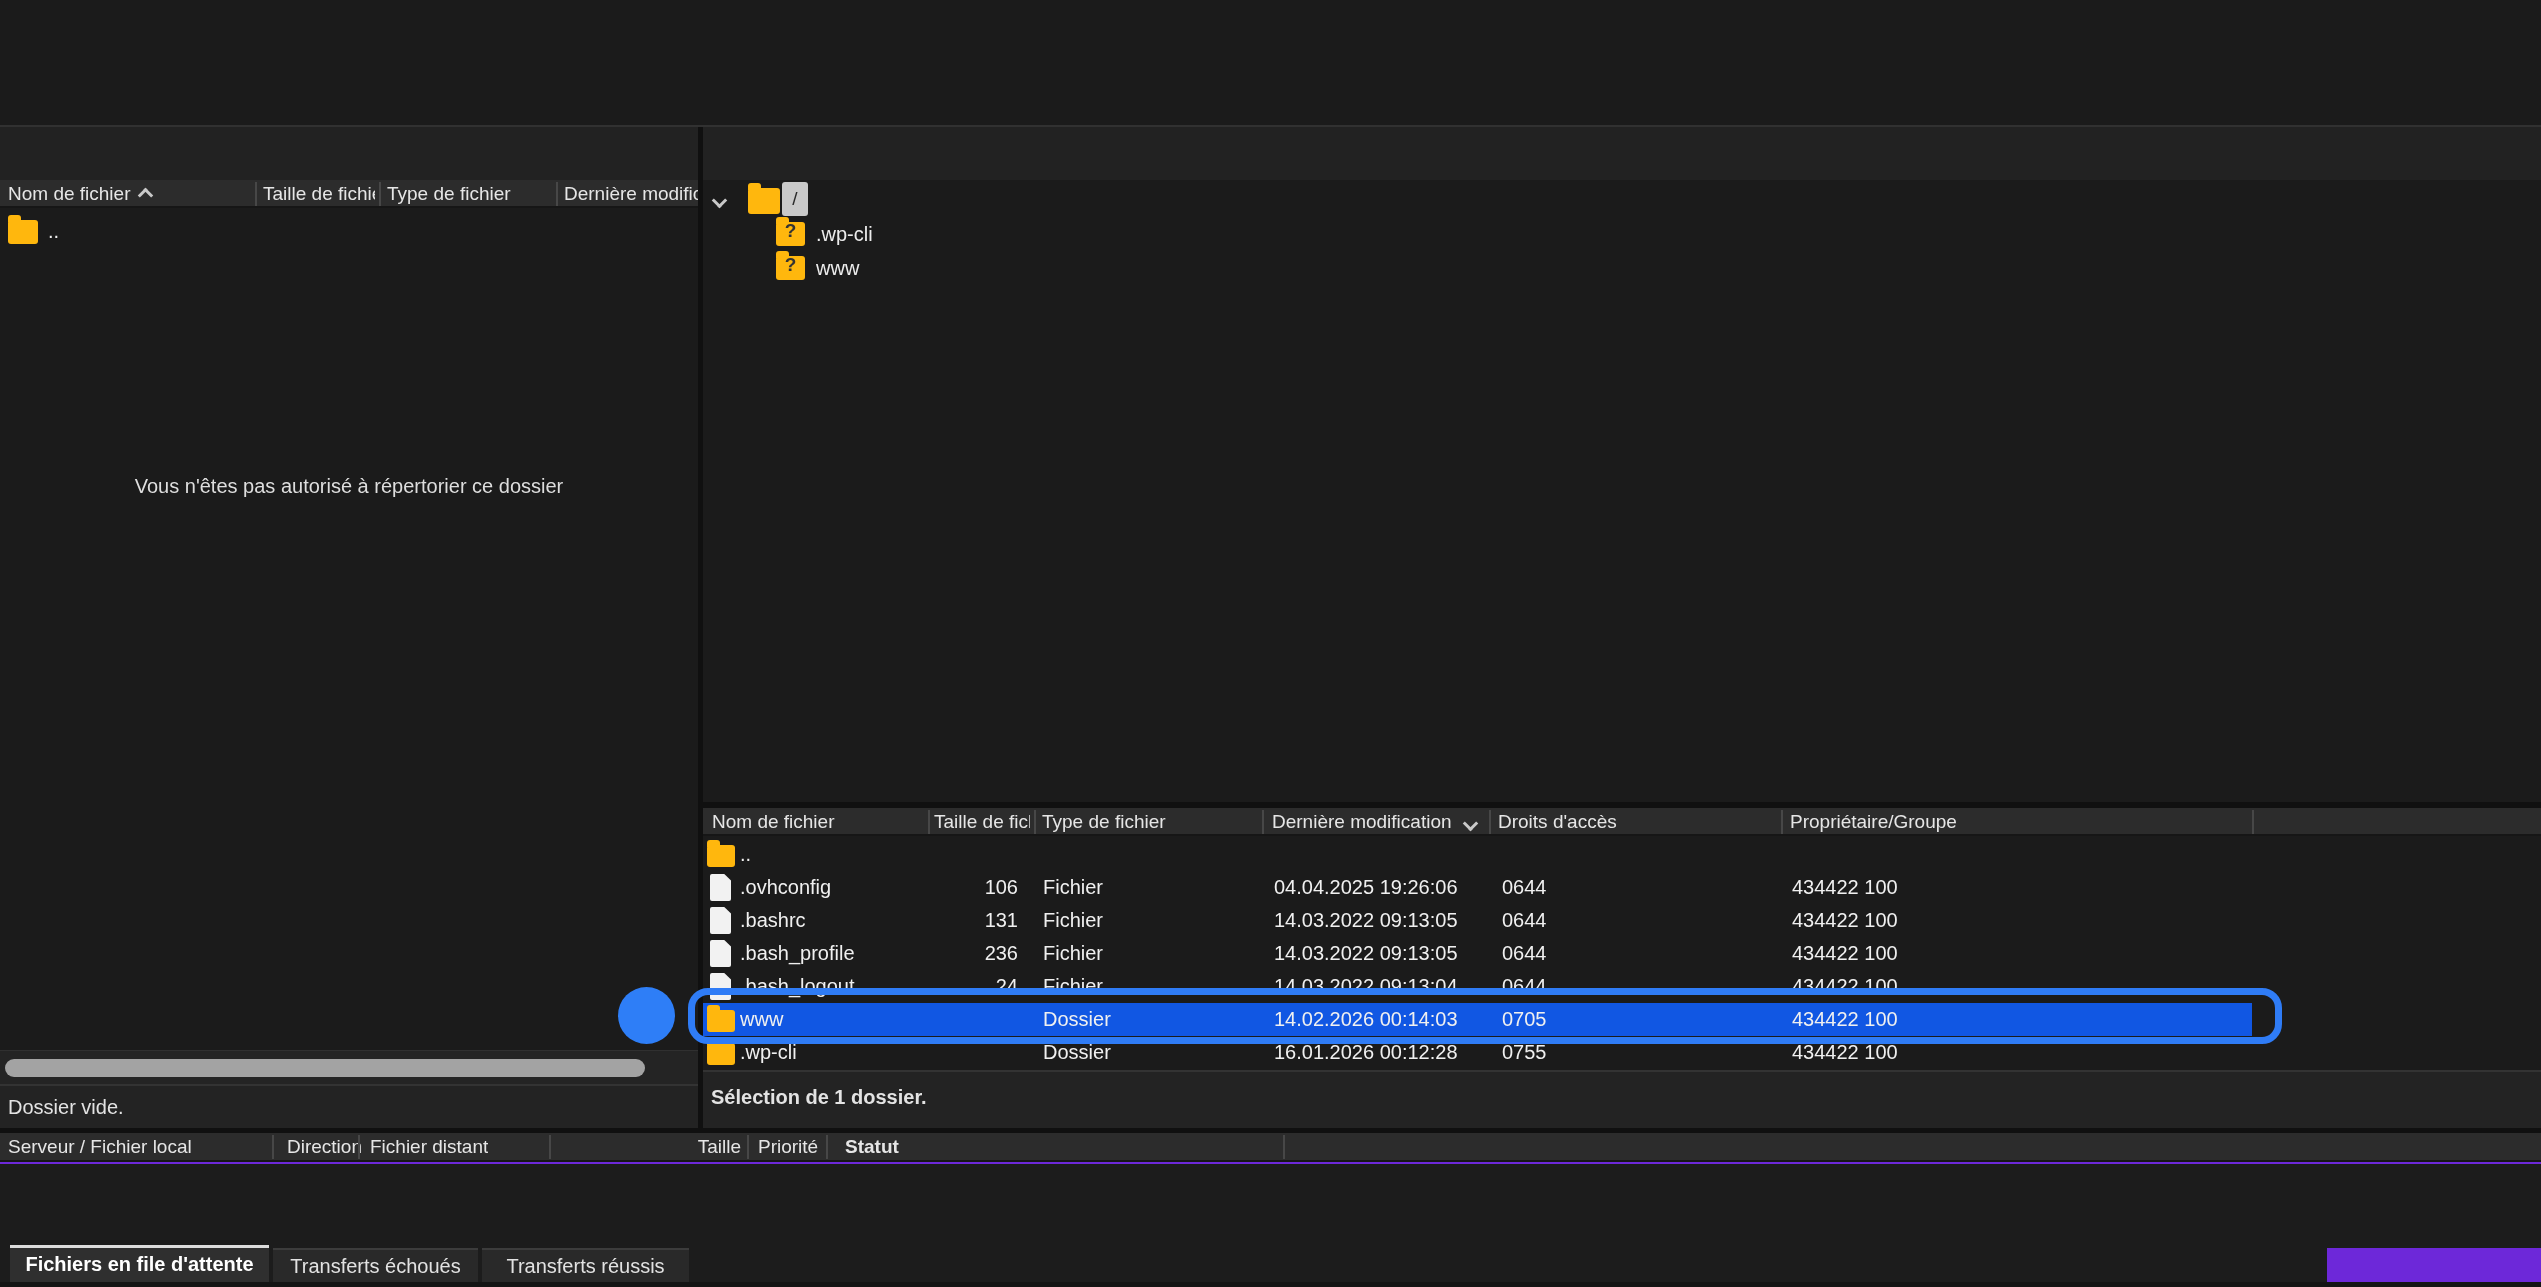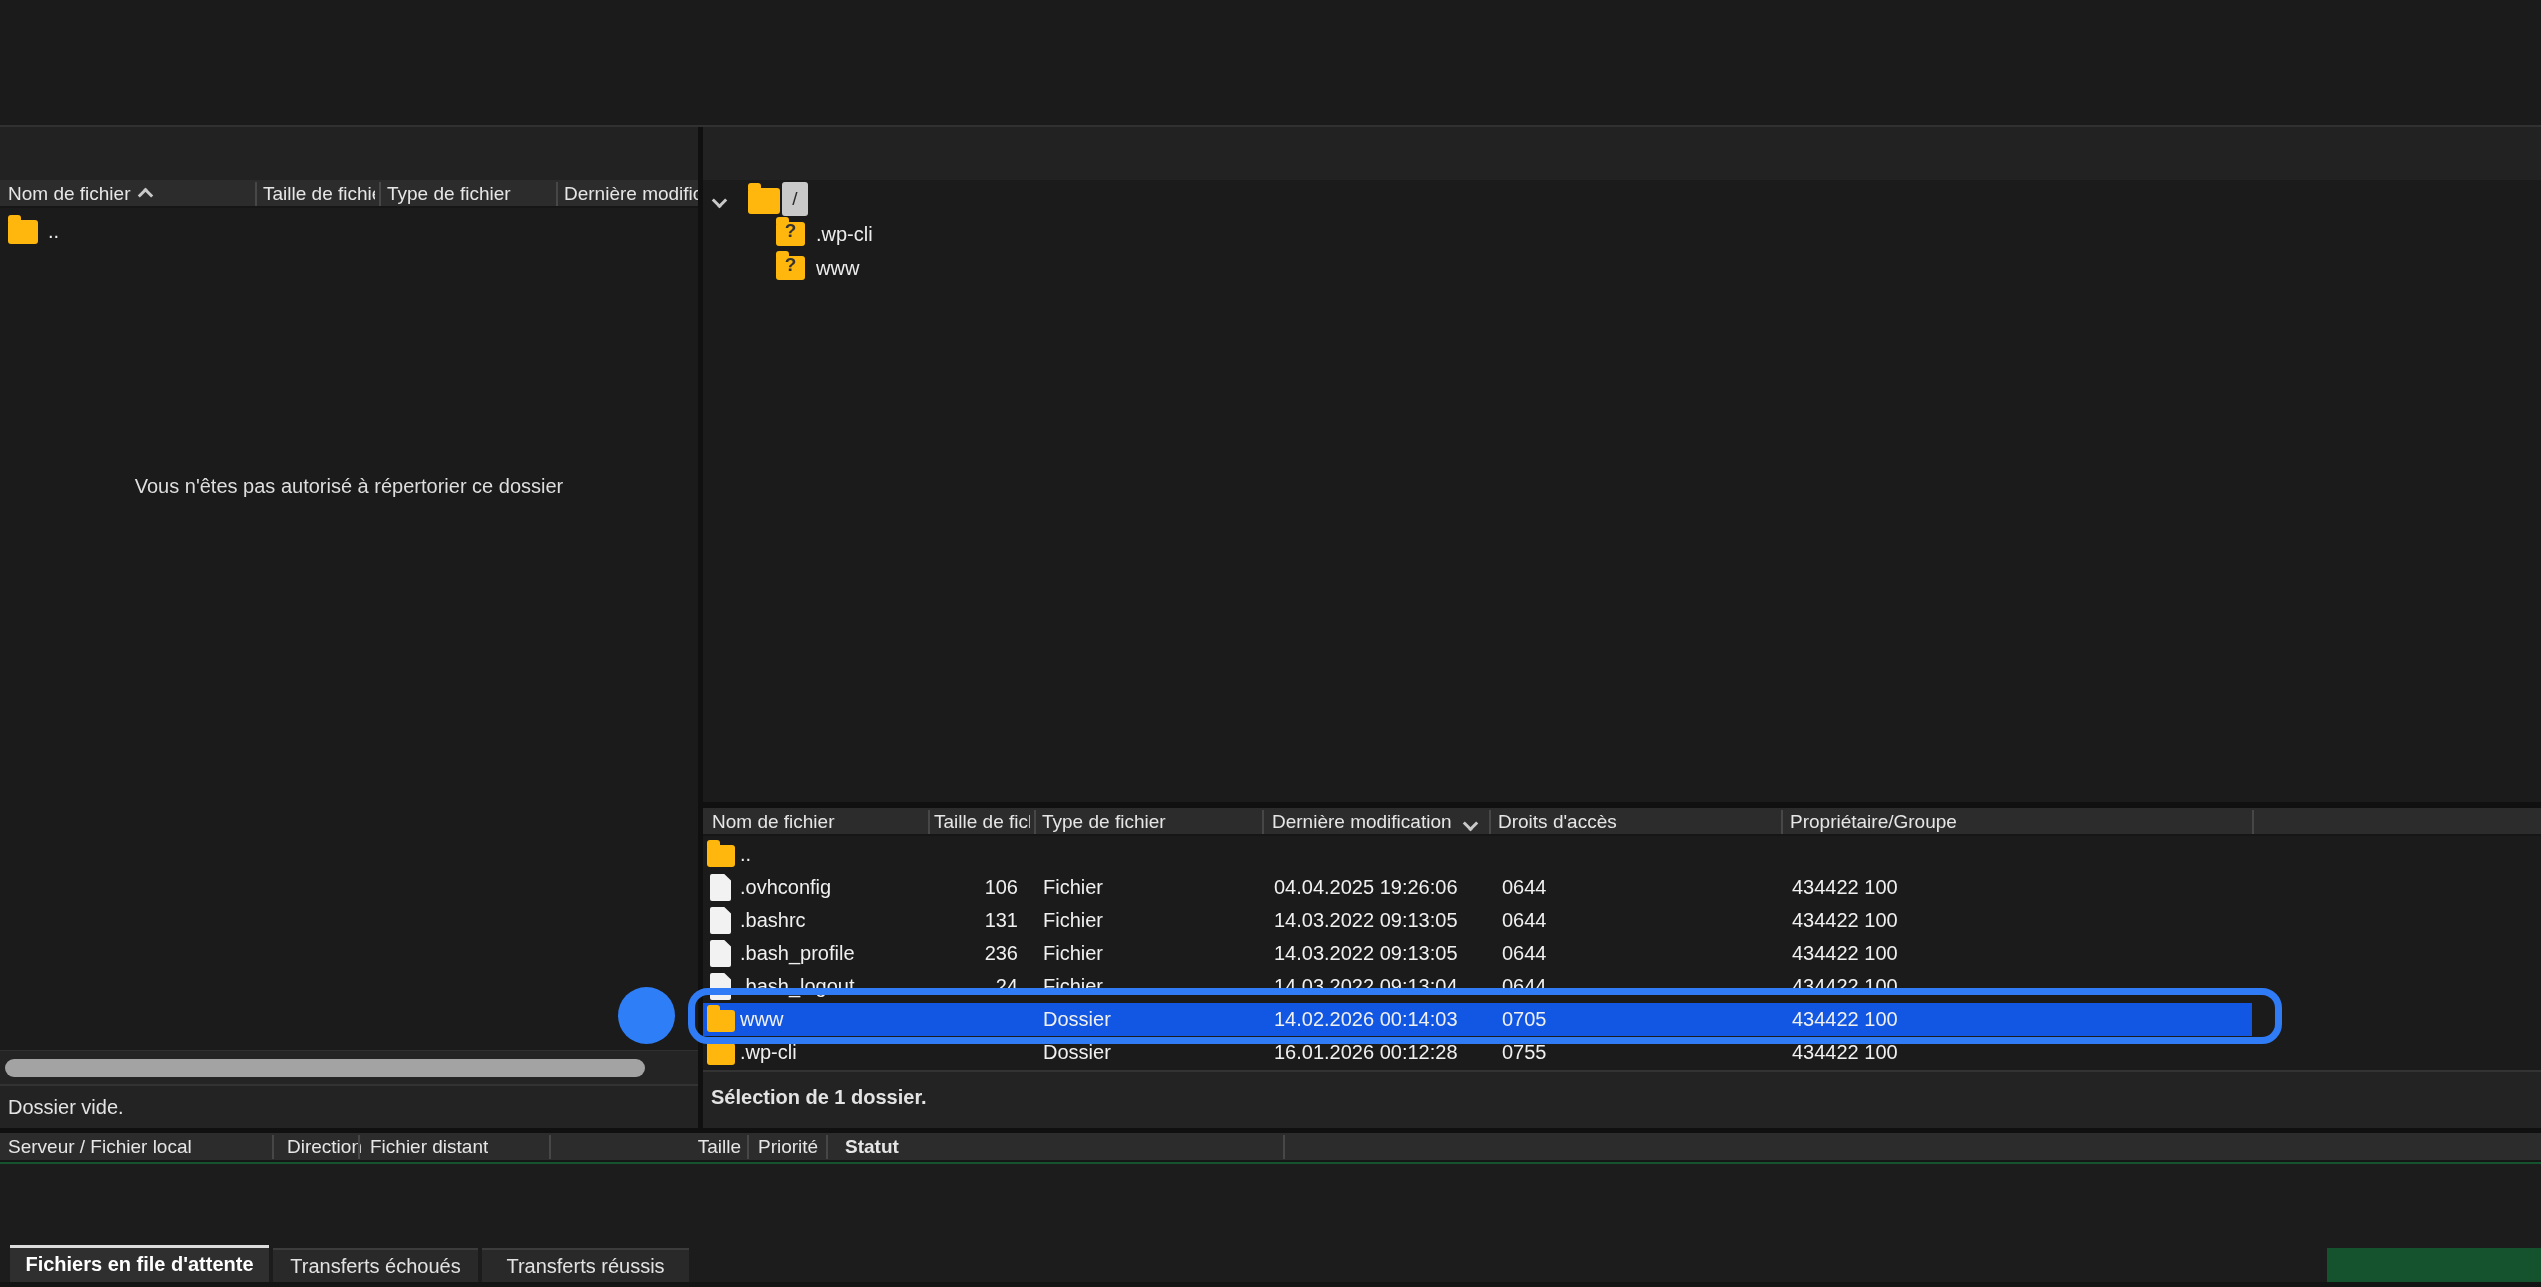--- a/index.html
+++ b/index.html
@@ -1,19 +1,19 @@
 <!DOCTYPE html>
 <html><head>
 <meta charset="utf-8">
 <style>
   * { margin:0; padding:0; box-sizing:border-box; }
   html,body { width:2541px; height:1287px; overflow:hidden; background:#1b1b1b;
               font-family:"Liberation Sans", sans-serif; color:#e8e8e8; }
   .abs { position:absolute; }
-  #stage { position:relative; width:2541px; height:1287px; background:#14532d;padding-left:29px; }
+  #stage { position:relative; width:2541px; height:1287px; background:#6d28d9;padding-left:29px; }
 
   
   #top-area { left:0; top:0; width:2541px; height:125px; background:#1b1b1b; }
   #top-divider { left:0; top:125px; width:2541px; height:2px; background:#313131; }
 
   
   #site-row { left:0; top:127px; width:2541px; height:53px; background:#222222; }
   .site-label { top:142px; font-size:20px; color:#e9e9e9; white-space:nowrap; }
   .combo { top:136px; height:36px; background:#1e1e1e; border:2px solid #454545; border-radius:8px; }
   .combo-value { position:absolute; left:18px; top:5px; font-size:20px; color:#ececec; }

